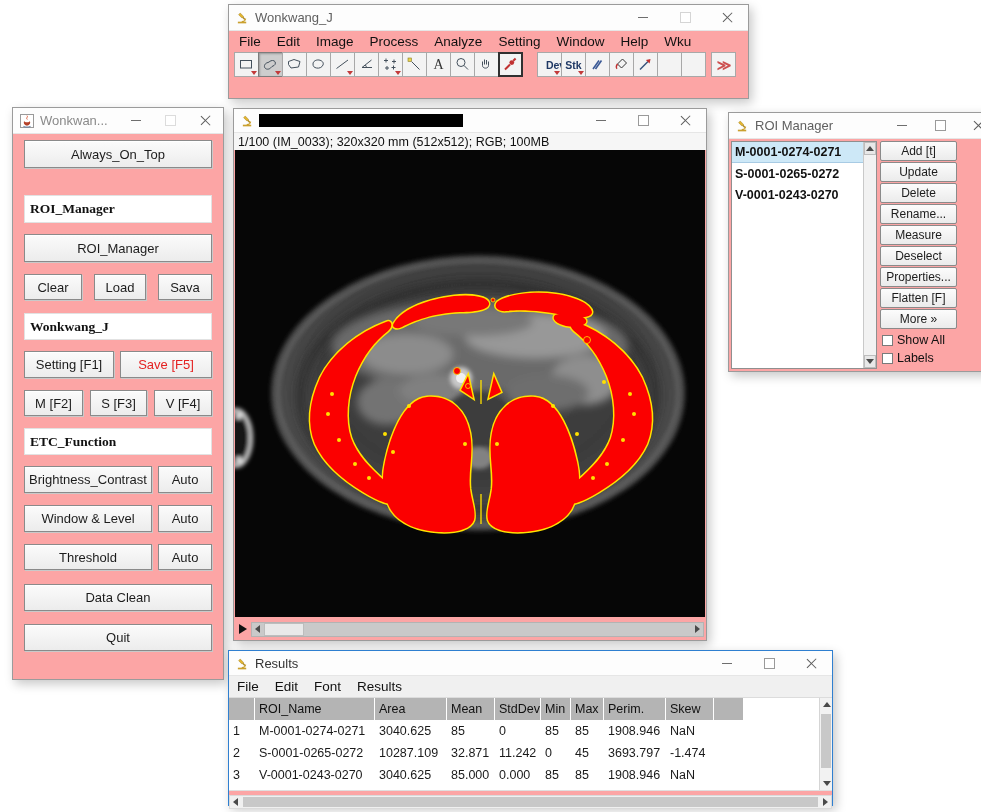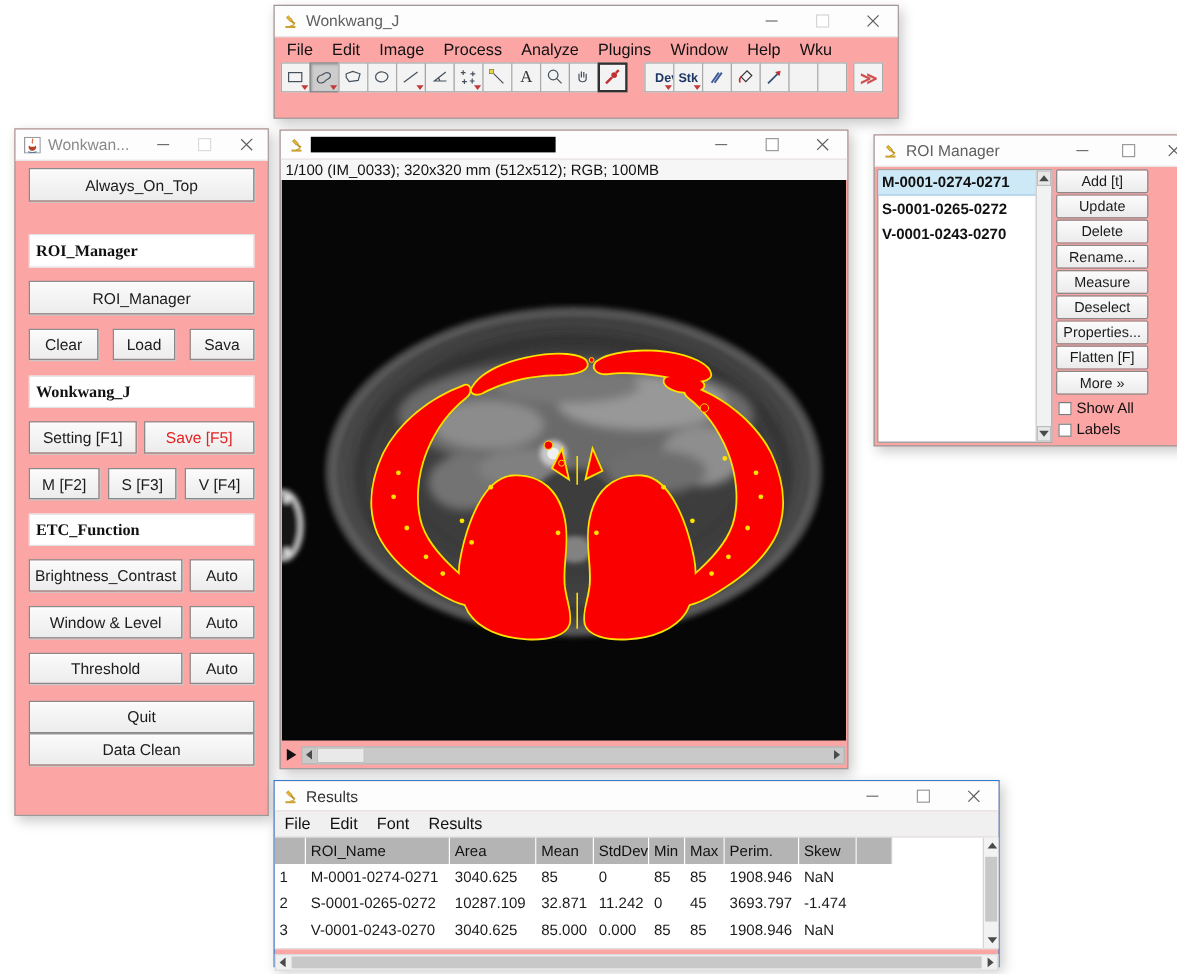--- a/index.html
+++ b/index.html
@@ -113,21 +113,21 @@
             <span class="glyph-close"></span>
           </span>
       </span>
     </div>
     <div class="menu" style="height:20px;margin-left:2px;">
       <span>File</span>
       <span>Edit</span>
       <span>Image</span>
       <span>Process</span>
       <span>Analyze</span>
-      <span>Plugins</span>
+      <span>Setting</span>
       <span>Window</span>
       <span>Help</span>
       <span>Wku</span>
     </div>
     <div class="toolbar">
       <span class="tool dd">
         <svg width="17" height="17">
             <rect x="2.5" y="4.5" width="11" height="7.5" fill="none" stroke="#44505c"></rect>
           </svg>
       </span>
@@ -272,22 +272,22 @@
         <div class="b" style="height:27px;width:54px;">Auto</div>
       </div>
       <div class="row" style="margin-bottom:12px;">
         <div class="b" style="height:27px;width:128px;">Window &amp; Level</div>
         <div class="b" style="height:27px;width:54px;">Auto</div>
       </div>
       <div class="row" style="margin-bottom:14px;">
         <div class="b" style="height:26px;width:128px;">Threshold</div>
         <div class="b" style="height:26px;width:54px;">Auto</div>
       </div>
+      <div class="b" style="height:27px;margin-bottom:13px;">Data Clean</div>
       <div class="b" style="height:27px;">Quit</div>
-      <div class="b" style="height:27px;margin-bottom:13px;">Data Clean</div>
     </div>
   </div>
 
   <div class="win" style="left:233px;top:108px;width:474px;height:533px;">
     <div class="tb" style="height:23px;">
       <span class="wicon">
         <svg width="13" height="13" viewBox="0 0 14 14">
             <rect x="2" y="11.5" width="9" height="1.8" fill="#caa02e"></rect>
             <path d="M4.5,2.2 L8.2,5.8 L6.4,7.6 L2.8,4 Z" fill="#e3b52f" stroke="#9c7d1e" stroke-width="0.5"></path>
             <line x1="7.3" y1="6.7" x2="9.6" y2="9.2" stroke="#b08a1f" stroke-width="1.6"></line>

